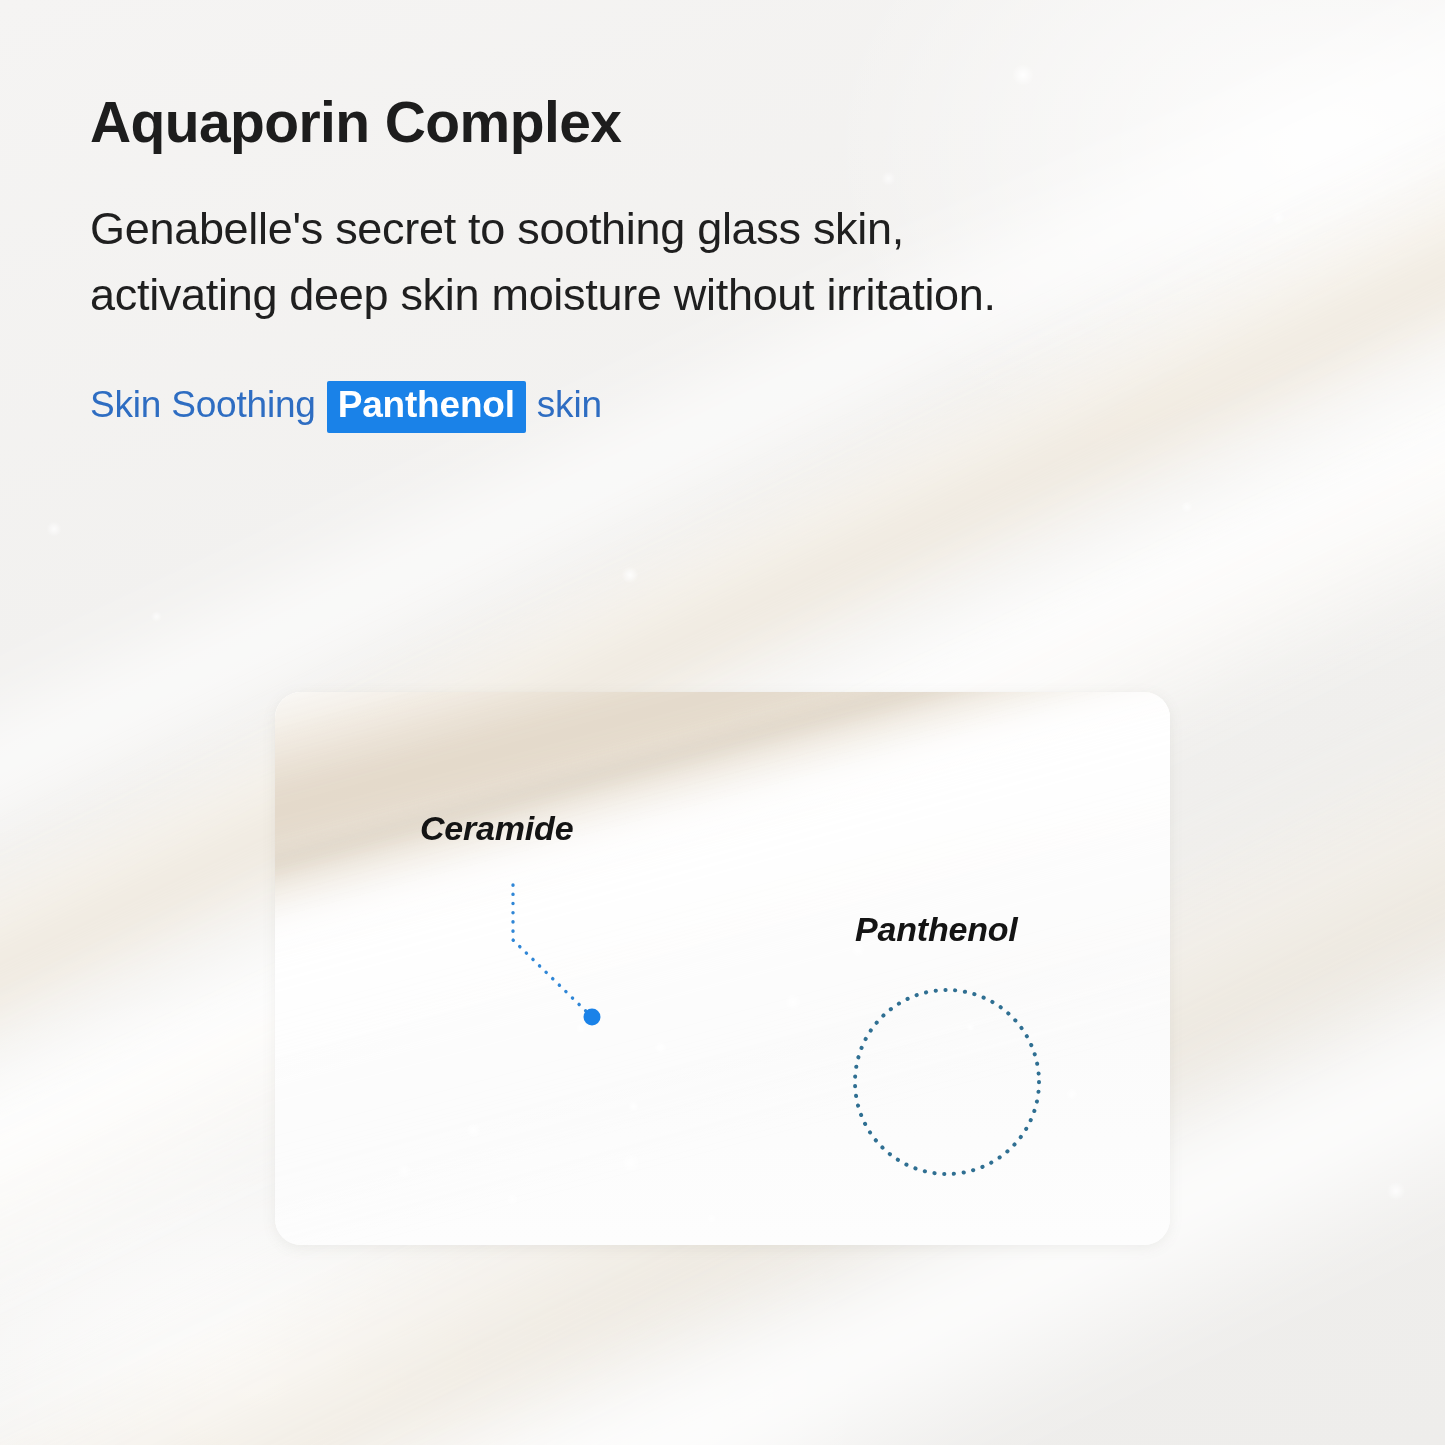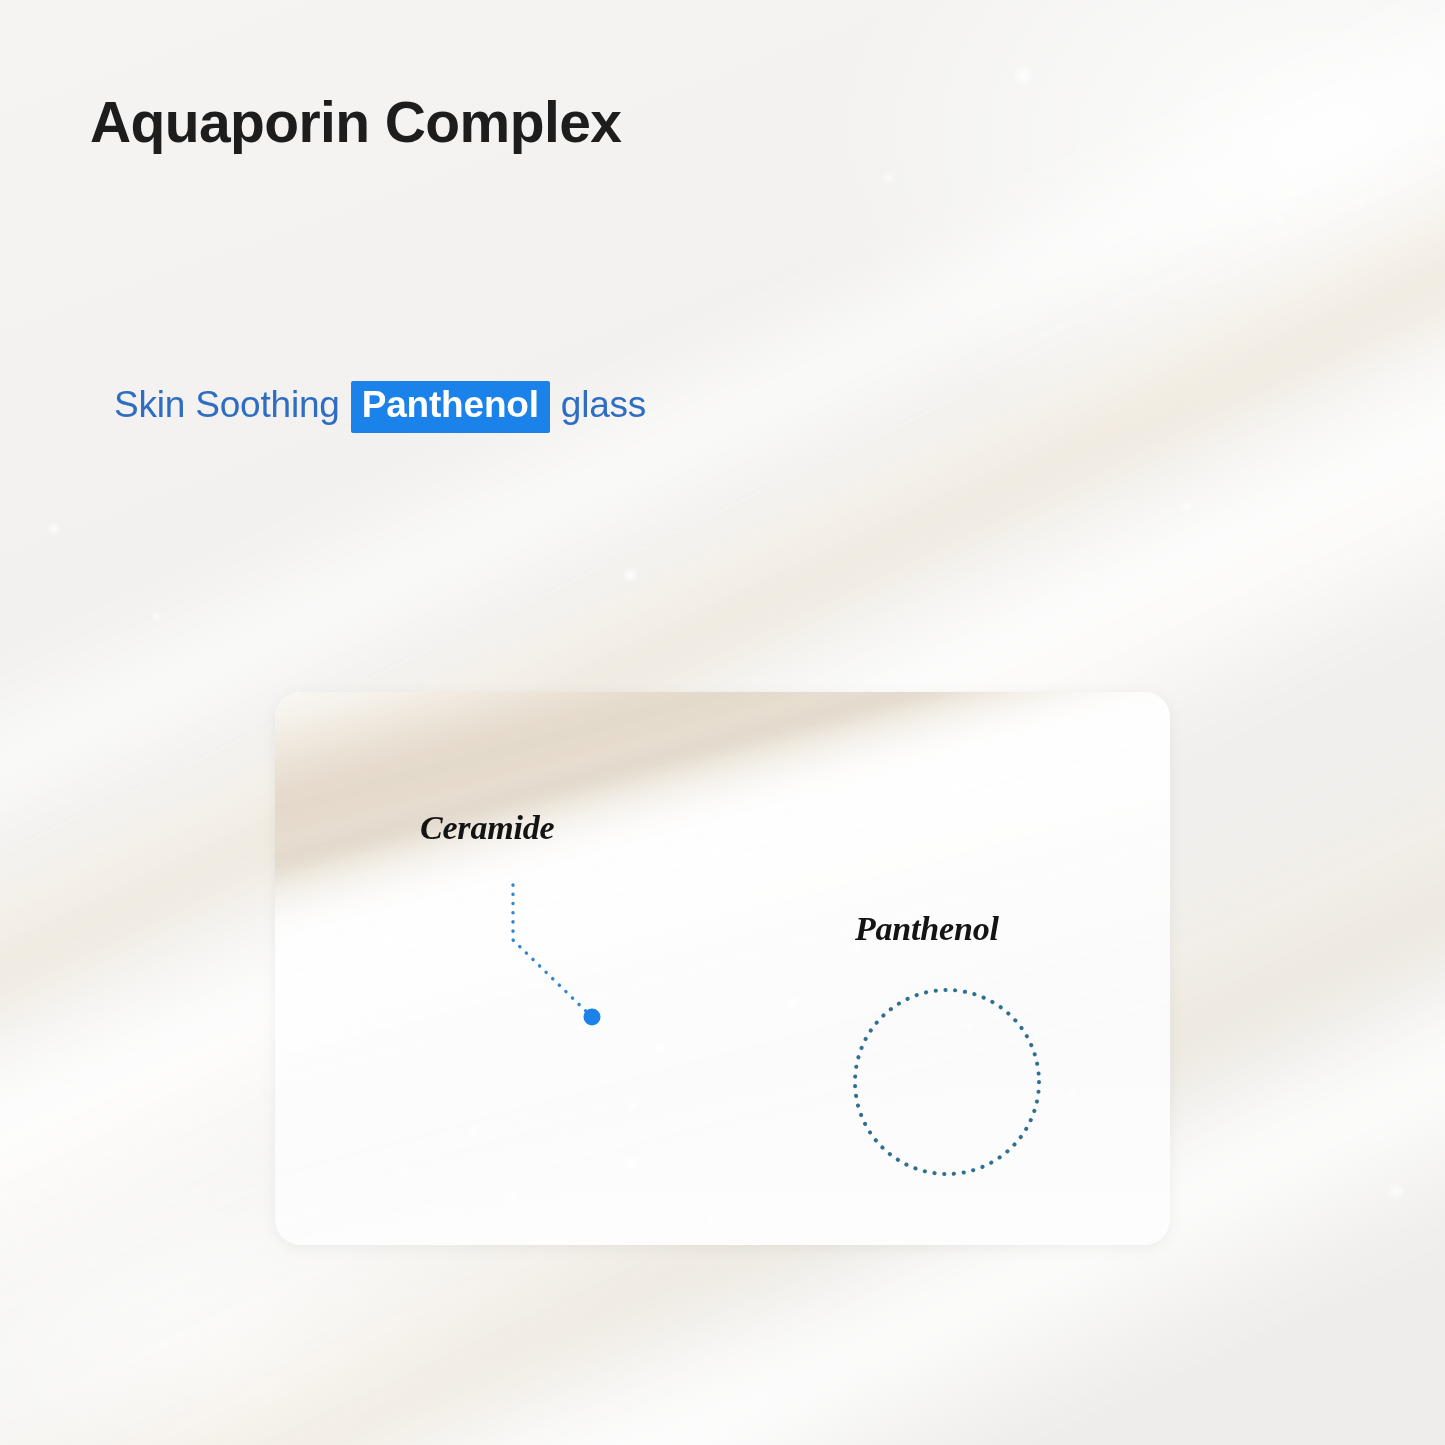--- a/index.html
+++ b/index.html
@@ -146,21 +146,20 @@
     top: 381px;
   }
   .feature-row {
     display: flex;
     align-items: baseline;
     white-space: nowrap;
     color: #2e6dc2;
     font-size: 37px;
     font-weight: 400;
     letter-spacing: -0.2px;
-    margin-left: 24px;
   }
   .feature-row + .feature-row { margin-top: 21px; }
   .feature-row .pre { }
   .feature-row .post { margin-left: 11px; }
   .chip {
     display: inline-block;
     margin-left: 11px;
     padding: 5px 11px 8px 11px;
     background: #1a82e8;
     color: #ffffff;
@@ -174,21 +173,20 @@
   .photo-card {
     position: absolute;
     left: 275px;
     top: 692px;
     width: 895px;
     height: 553px;
     border-radius: 26px;
     overflow: hidden;
     background: #fdfdfc;
     box-shadow: 0 3px 14px rgba(120,115,108,0.10);
-    font-family: Liberation Serif, serif;
   }
 
   .card-photo {
     position: absolute;
     inset: 0;
     background:
       radial-gradient(ellipse 45% 30% at 78% 6%, rgba(255,255,255,0.9) 0%, rgba(255,255,255,0) 70%),
       linear-gradient(180deg, #fdfcfb 0%, #fbfaf9 30%, #fbfbfb 62%, #fdfdfd 100%);
   }
 
@@ -309,27 +307,31 @@
   <div class="bg-base"></div>
   <div class="streak streak-c"></div>
   <div class="streak streak-a"></div>
   <div class="streak streak-b"></div>
   <div class="streak streak-d"></div>
   <div class="streak streak-e"></div>
   <div class="bg-sparkle"></div>
 
   <div class="headline">Aquaporin Complex</div>
 
+  <div class="subhead">
+    <span>Genabelle's secret to soothing glass skin,</span>
+    <span>activating deep skin moisture without irritation.</span>
+  </div>
 
   <div class="feature-list">
 
     <div class="feature-row">
       <span class="pre">Skin Soothing</span>
       <span class="chip">Panthenol</span>
-      <span class="post">glass</span>
+      <span class="post">skin</span>
     </div>
 
     <div class="feature-row">
     </div>
 
   </div>
 
   <div class="photo-card">
     <div class="card-photo"></div>
     <div class="ridge ridge-hi"></div>

